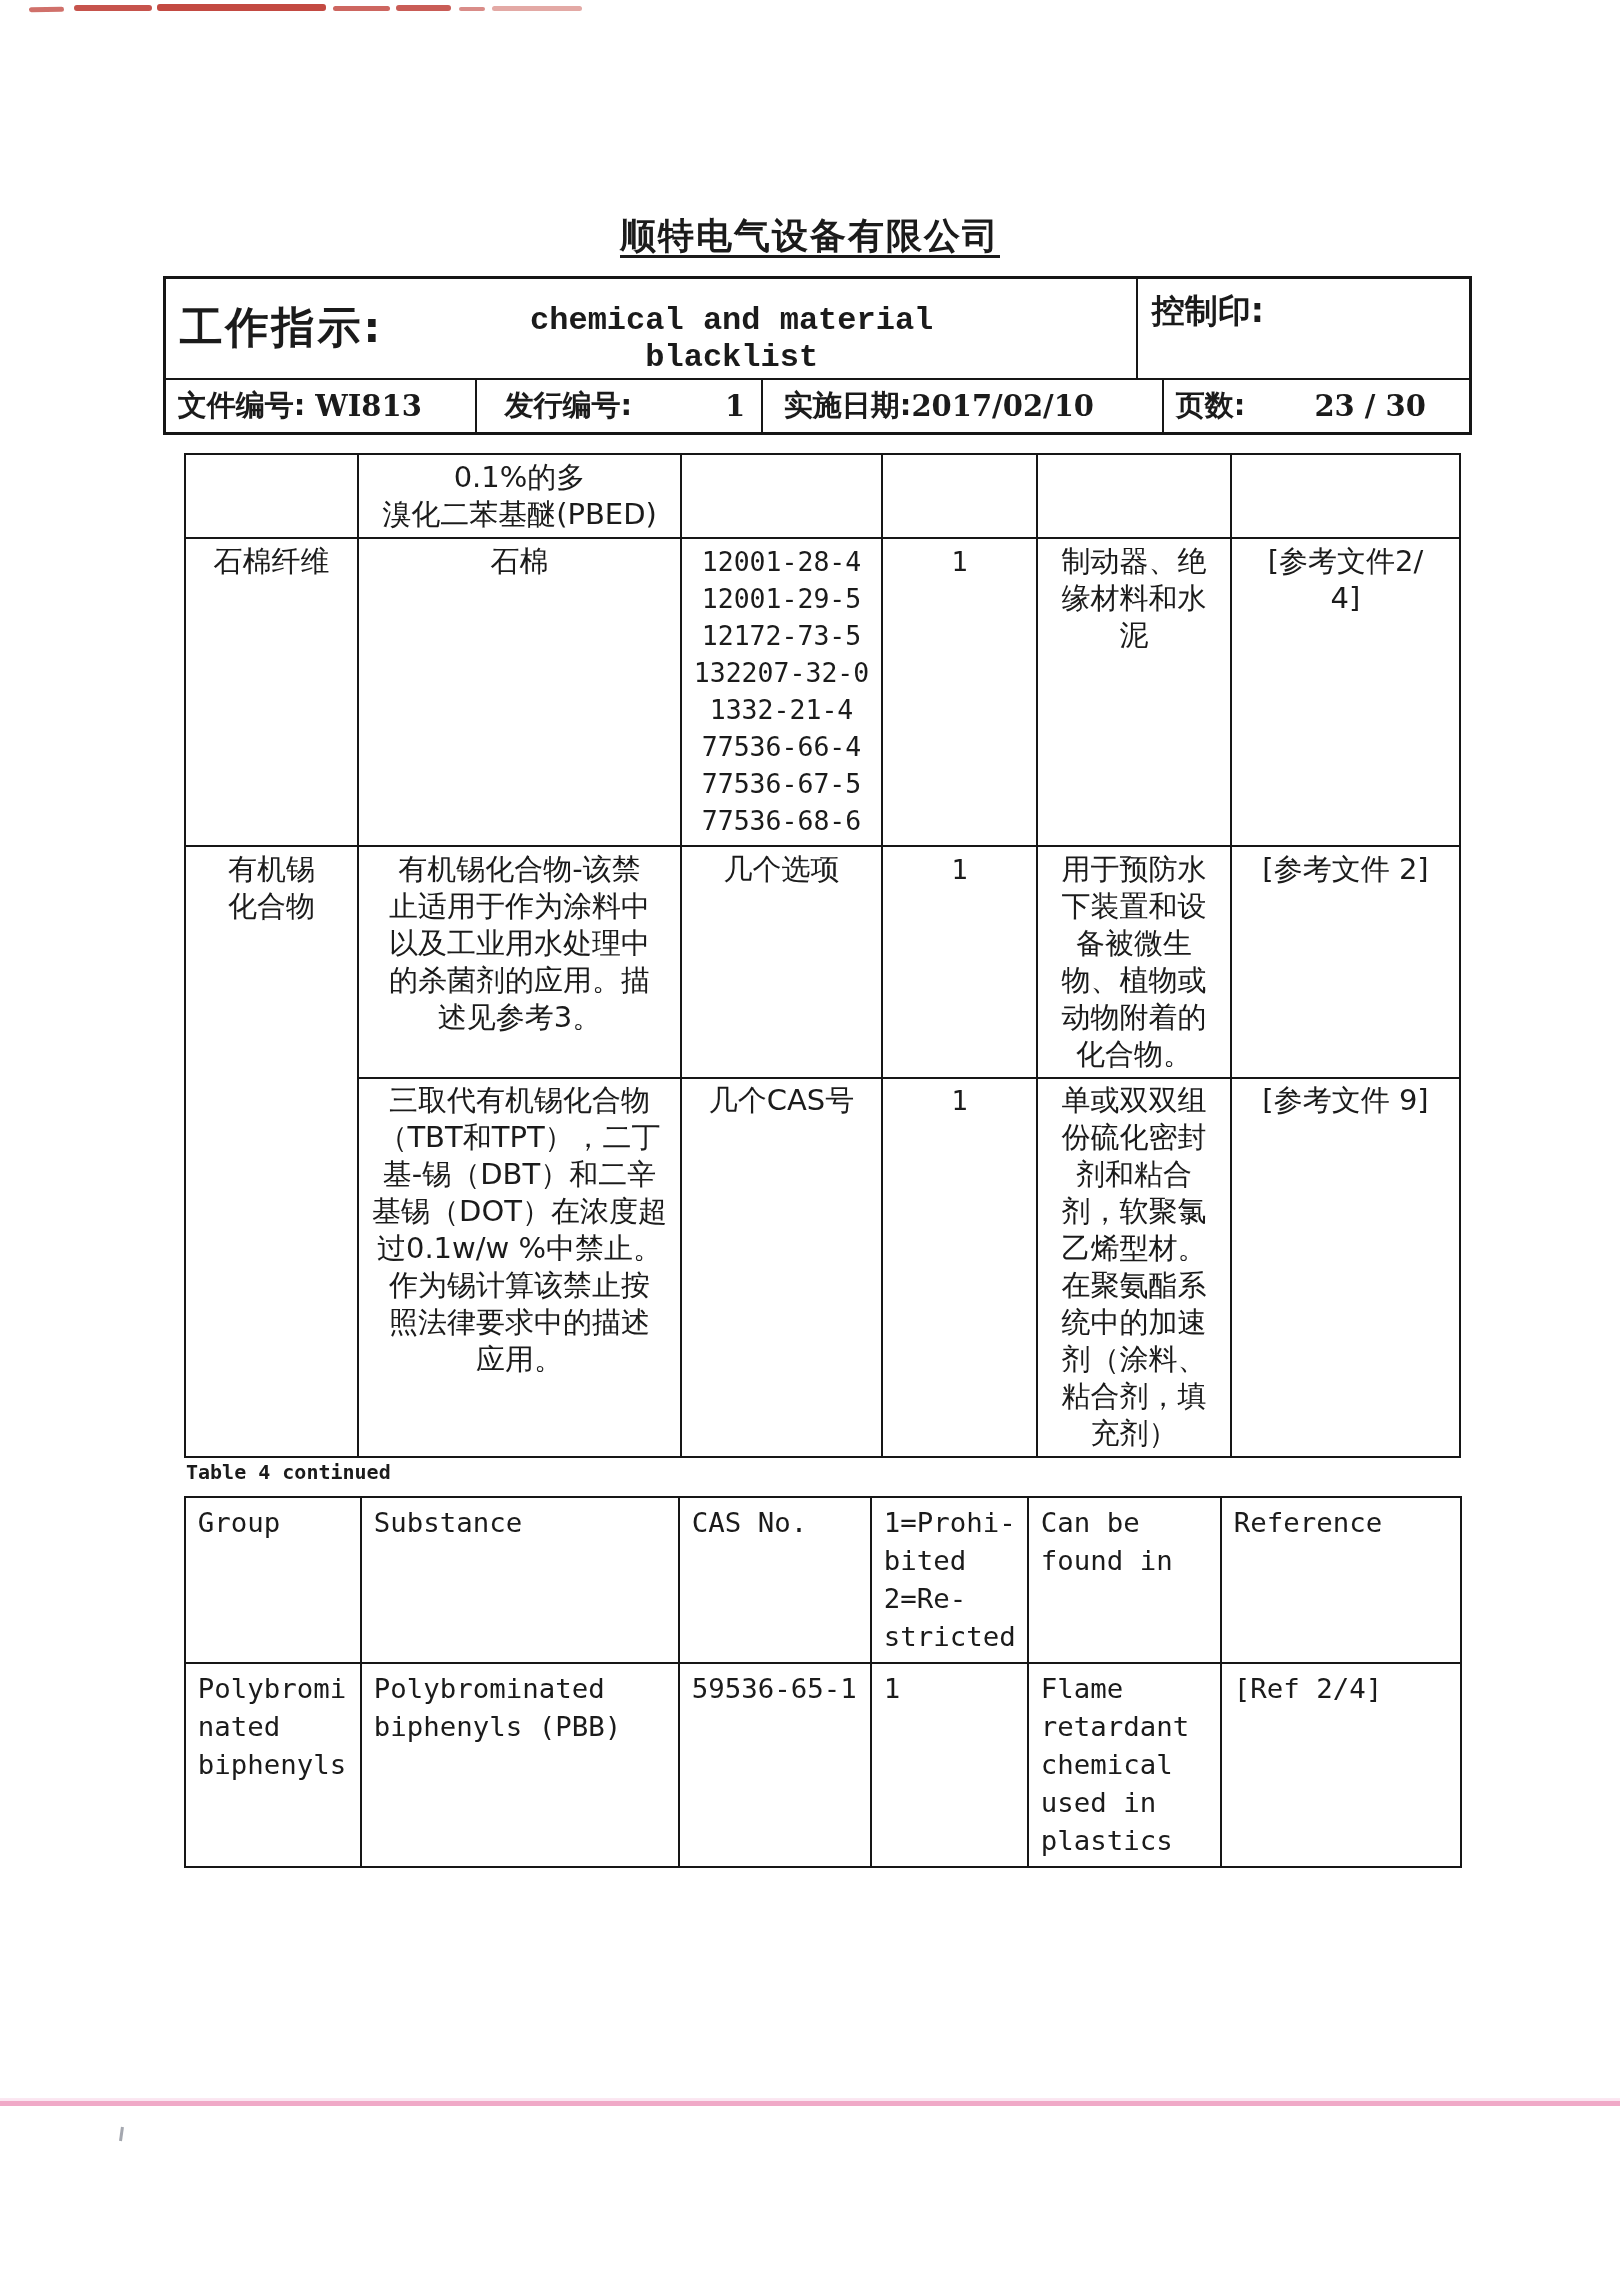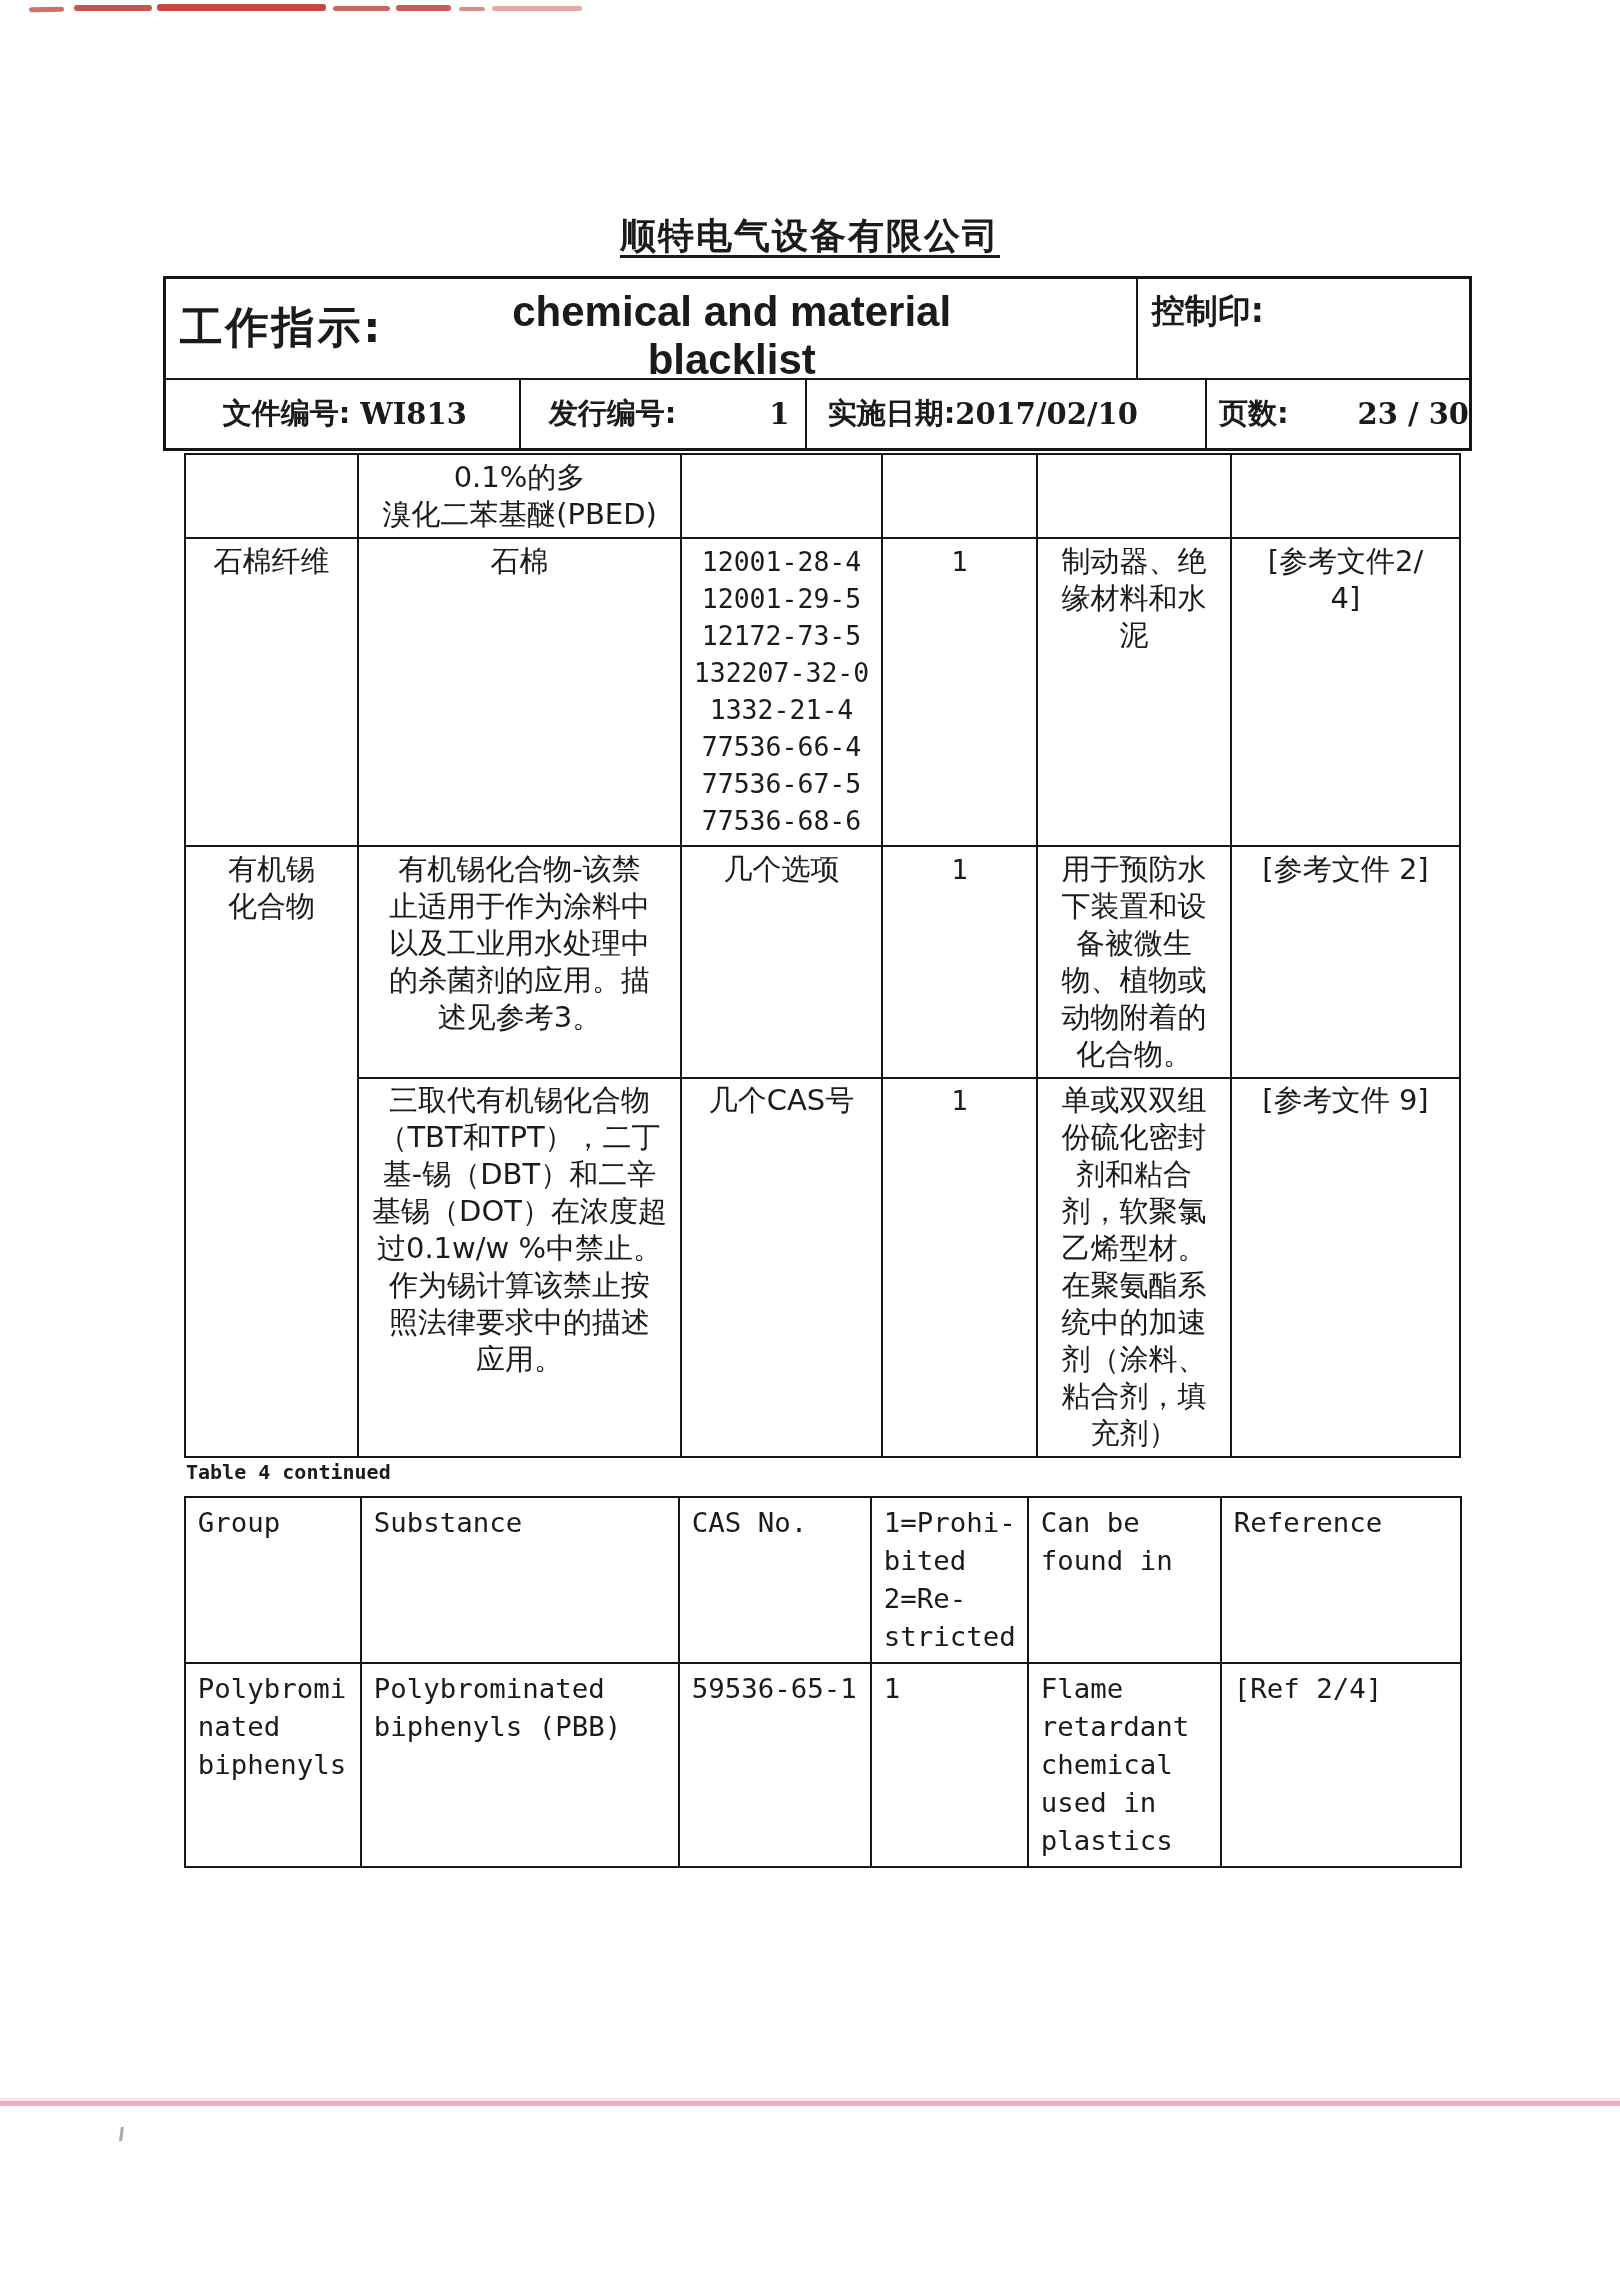--- a/index.html
+++ b/index.html
@@ -33,24 +33,24 @@
 
   
   .header-table { position:absolute; left:163px; top:276px; width:1309px;
     border:3.9px solid #161616; box-sizing:border-box; }
   .ht-row1 { display:flex; height:99px; border-bottom:2.9px solid #161616; }
   .ht-cellA { width:972px; border-right:2.9px solid #161616; box-sizing:border-box;
     display:flex; align-items:flex-start; }
   .wi-label { font-size:43px; font-weight:bold; letter-spacing:2.9px; padding:19.6px 0 0 13.7px; width:263px; }
   .titles { width:578px; text-align:center; padding-top:7.8px; }
   .title-cn { font-size:37px; font-weight:bold; letter-spacing:2.9px; }
-  .title-en { font-size:42px; font-weight:bold; margin-top:1px;
-    font-family:Liberation Sans, sans-serif; }
+  .title-en { font-size:32px; font-weight:bold; margin-top:15px;
+    font-family:Liberation Mono, monospace; }
   .ht-cellB { flex:1; font-size:33px; font-weight:bold; padding:9.8px 0 0 13.7px; }
-  .ht-row2 { display:flex; height:68px; font-size:29px; font-weight:bold;padding-left:45px; }
+  .ht-row2 { display:flex; height:52px; font-size:29px; font-weight:bold; }
   .ht-cell { border-right:2.9px solid #161616; box-sizing:border-box;
     display:flex; align-items:center; padding-left:11.8px; white-space:nowrap; }
   .hc1 { width:311px; } .hc2 { width:286px;justify-content:center; } .hc3 { width:392px;margin-left:9px; } .hc4 { flex:1; border-right:none; }
   .v { font-family:"DejaVu Serif","Liberation Serif",serif; margin-left:9.8px; }
   .hc2 .v { margin-left:93px; } .hc3 .v { margin-left:0; } .hc4 .v { margin-left:69px; }
 
   
   table { border-collapse:collapse; table-layout:fixed; }
   .t1 { position:absolute; left:184px; top:453px; width:1276px;
     border:2.9px solid #161616; font-size:29px; line-height:37px;text-align:center; }

